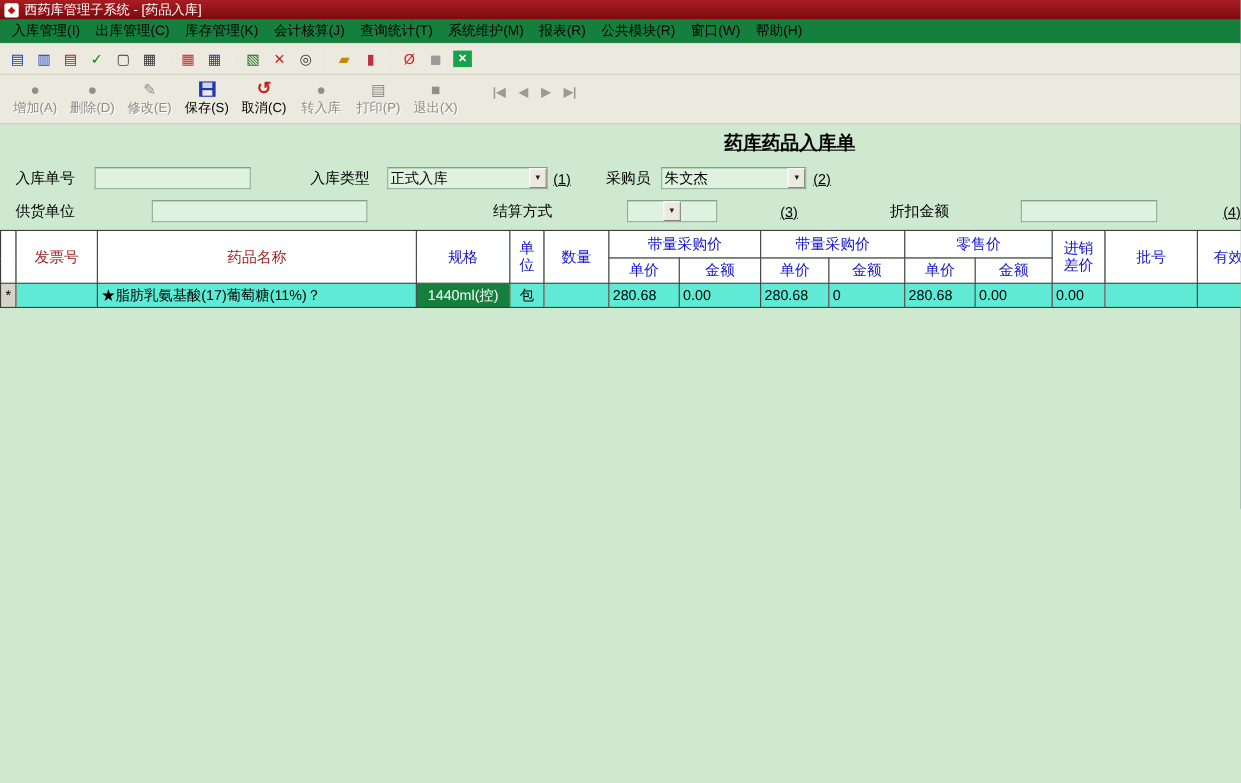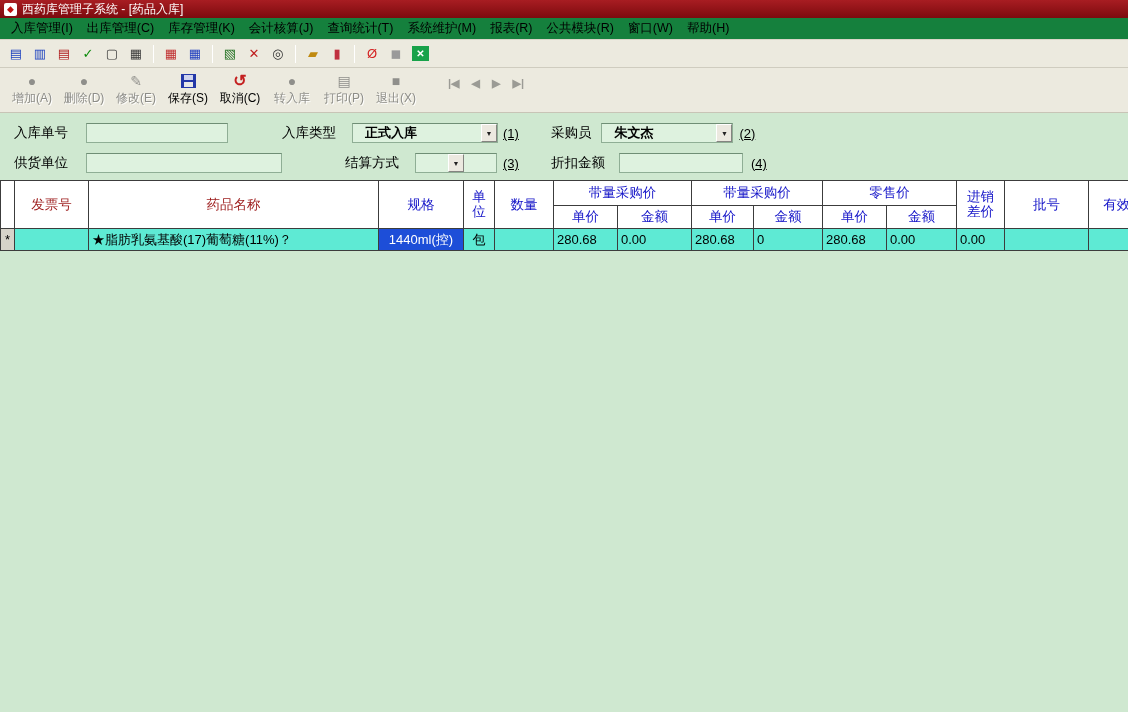--- a/index.html
+++ b/index.html
@@ -50,32 +50,32 @@
   .disk:before { content:""; position:absolute; left:3px; top:1px; width:9px; height:5px; background:#cfd4ee; }
   .disk:after  { content:""; position:absolute; left:3px; bottom:1px; width:9px; height:5px; background:#e8e8e8; }
   .navs { display:flex; gap:12px; margin-left:26px; padding-top:7px; color:#9b9b95; font-size:11px; font-weight:bold; }
   .nav-btn { cursor:default; }
   
   .form-title {
     margin:5px 0 0 600px; width:236px; height:24px; text-align:center;
     font-size:17px; font-weight:bold; text-decoration:underline;
   }
   .form-row { display:flex; align-items:center; height:22px; padding-left:14px; }
-  .fr1 { margin-top:9px; } .fr2 { margin-top:8px; }
+  .fr1 { margin-top:9px; } .fr2 { margin-top:8px;justify-content:space-between; }
   .flabel { font-size:13.5px; white-space:nowrap; }
   .ginput {
     height:20px; background:#def2df; border:1px solid #8fae95;
     border-top-color:#6f8e75; font-family:"Liberation Sans", sans-serif;
     font-size:13px; padding:0 3px; outline:none;
   }
   .gselect {
     height:20px; background:#def2df; border:1px solid #8fae95;
     border-top-color:#6f8e75; display:flex; align-items:center;
   }
-  .gselect .val { flex:1; padding-left:12px; font-size:13px; white-space:nowrap; overflow:hidden;font-weight:bold; }
+  .gselect .val { flex:1; padding-left:2px; font-size:13px; white-space:nowrap; overflow:hidden; }
   .gselect .btn {
     width:16px; height:18px; background:#ece9e0;
     border:1px solid #fff; border-right-color:#848480; border-bottom-color:#848480;
     display:flex; align-items:center; justify-content:center; font-size:7px; color:#222;
   }
   .hint { font-size:13px; text-decoration:underline; white-space:nowrap; }
   
   .grid { margin-top:6px; border-collapse:collapse; table-layout:fixed; width:1158px; }
   .grid th, .grid td {
     border:1px solid #3c3c3c; font-weight:normal; padding:0 3px;
@@ -176,20 +176,21 @@
       <span class="albl">退出(X)</span>
     </div>
     <div class="navs">
       <span class="nav-btn">|◀</span>
       <span class="nav-btn">◀</span>
       <span class="nav-btn">▶</span>
       <span class="nav-btn">▶|</span>
     </div>
   </div>
 
+  <div class="form-title">药库药品入库单</div>
 
   <div class="form-row fr1">
     <span class="flabel" style="width:72px;">入库单号</span>
     <input class="ginput" style="width: 142px;" value="">
     <span class="flabel" style="margin-left:54px;width:64px;">入库类型</span>
     <div class="gselect" style="margin-left:6px;width:146px;">
       <span class="val">正式入库</span>
       <span class="btn">▼</span>
     </div>
     <span class="hint" style="margin-left:5px;">(1)</span>
@@ -261,21 +262,21 @@
         <th class="hdr-blue">金额</th>
         <th class="hdr-blue">单价</th>
         <th class="hdr-blue">金额</th>
       </tr>
     </thead>
     <tbody>
       <tr>
         <td class="marker">*</td>
         <td></td>
         <td class="cell-left">★脂肪乳氨基酸(17)葡萄糖(11%)？</td>
-        <td class="spec" style="background-color: #1d4ed8;">1440ml(控)</td>
+        <td class="spec" style="background-color: #15803d;">1440ml(控)</td>
         <td class="cell-center">包</td>
         <td class="num"></td>
         <td class="num">280.68</td>
         <td class="num">0.00</td>
         <td class="num">280.68</td>
         <td class="num">0</td>
         <td class="num">280.68</td>
         <td class="num">0.00</td>
         <td class="num">0.00</td>
         <td></td>

